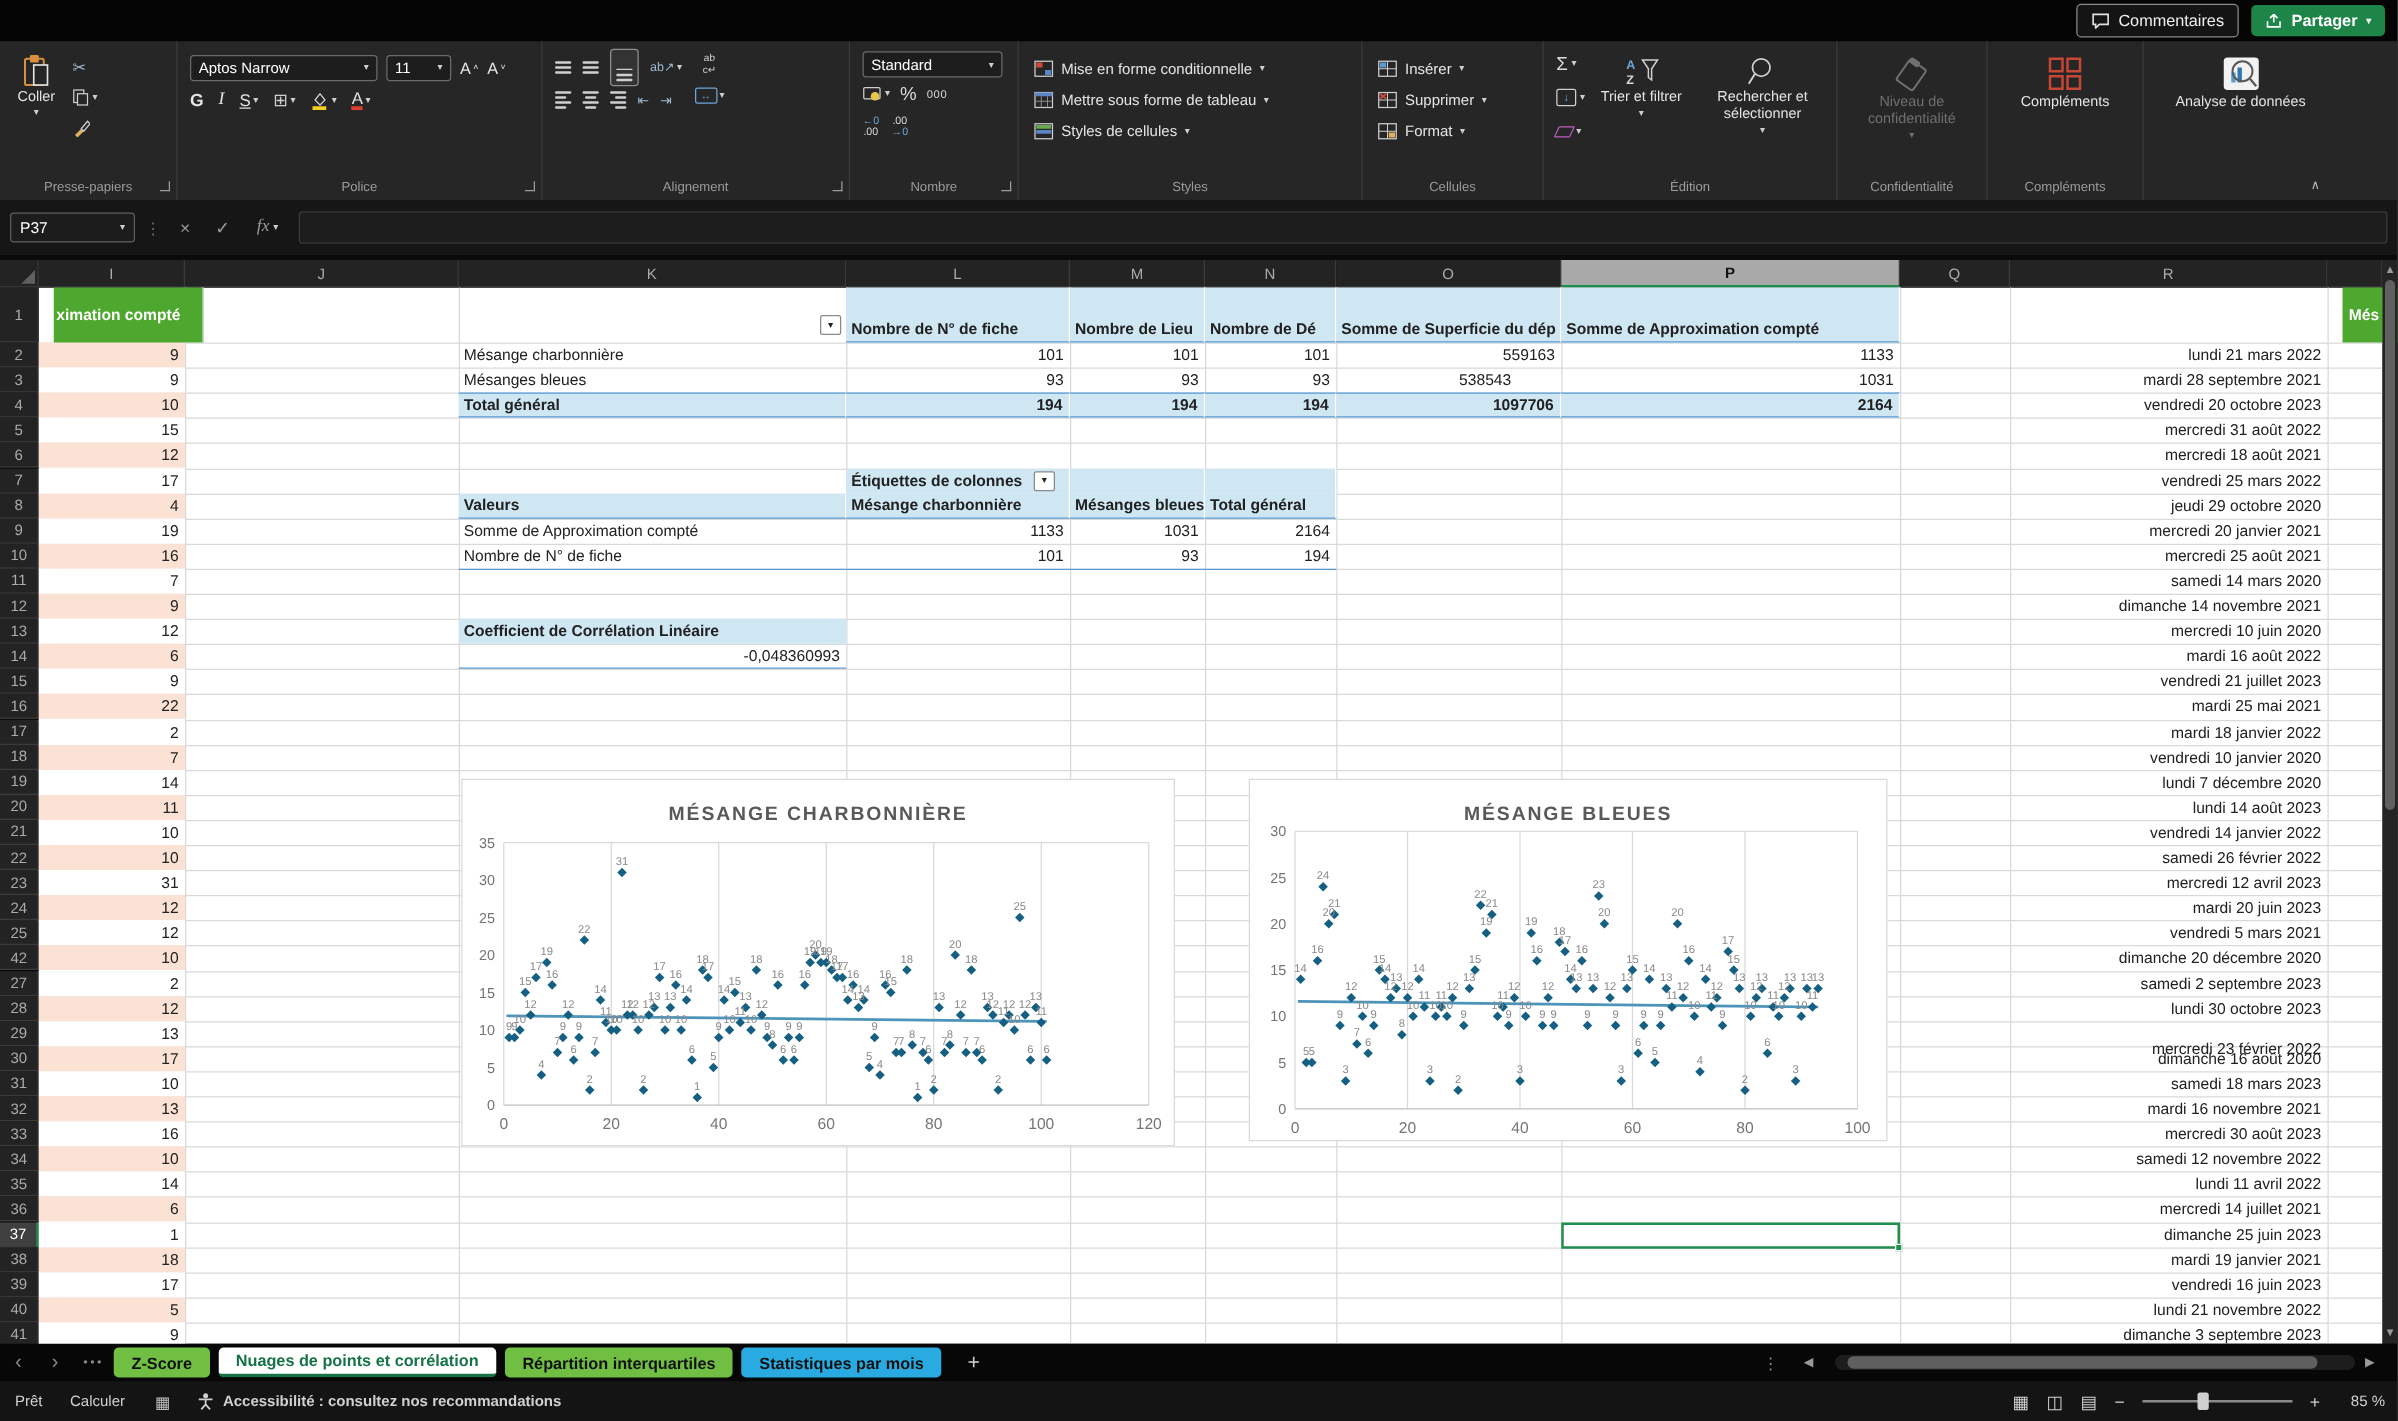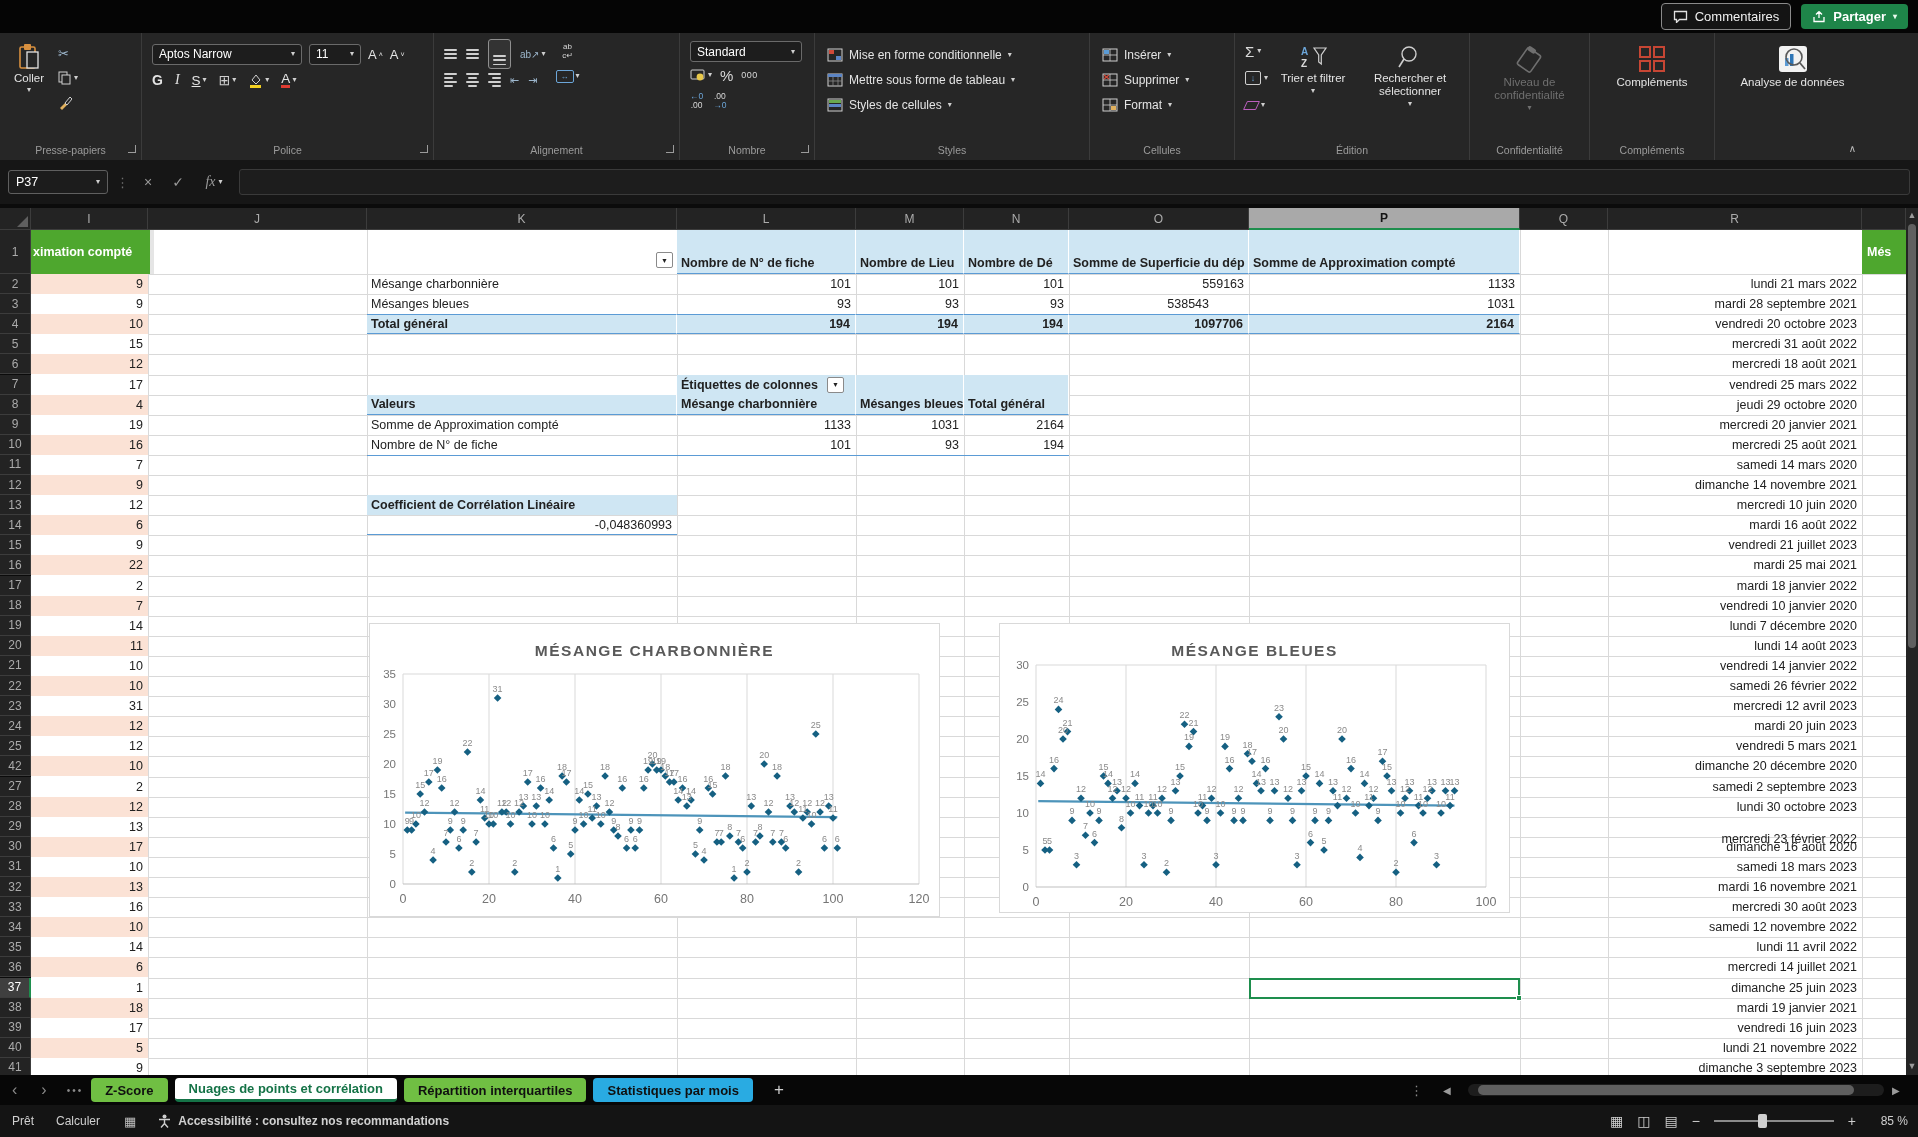--- a/index.html
+++ b/index.html
@@ -56,21 +56,21 @@
   .finput{flex:1;height:24px;margin-right:8px;border:1px solid #3a3a3a;border-radius:3px;background:#1d1d1d;}
   
   #sheet{position:absolute;left:0;top:0;width:1918px;height:1137px;}
   .hdrcell{position:absolute;background:#232323;color:#ababab;font-size:12px;display:flex;align-items:center;justify-content:center;border-right:1px solid #3c3c3c;border-bottom:1px solid #3c3c3c;box-sizing:border-box;}
   .hdrcell.selcol{background:#a9a9a9;color:#141414;font-weight:bold;border-bottom:2px solid #1e8e4d;}
   .hdrcell.selrow{background:#3f3f3f;color:#fff;border-right:2px solid #1e8e4d;}
   .gl{position:absolute;background:#d9d9d9;}
   .cell{position:absolute;font-size:12.5px;color:#212121;display:flex;align-items:center;box-sizing:border-box;overflow:hidden;white-space:nowrap;}
   .cell.num{justify-content:flex-end;padding-right:5px;}
   .cell.txt{padding-left:4px;}
-  .greenhdr{background:#4ea72e;color:#fff;font-weight:bold;font-size:12.5px;border-right:4px solid #e5e5e5;}
+  .greenhdr{background:#4ea72e;color:#fff;font-weight:bold;font-size:12.5px;border-right:1px solid #e5e5e5;margin-left:12px;}
   .filterbtn{position:absolute;width:17px;height:16px;background:#fff;border:1px solid #8a8a8a;border-radius:2px;display:flex;align-items:center;justify-content:center;font-size:7px;color:#222;box-sizing:border-box;}
   .selectionbox{position:absolute;border:2px solid #1e8e4d;box-sizing:border-box;}
   .fillhandle{position:absolute;width:6px;height:6px;background:#1e8e4d;border:1px solid #fff;box-sizing:border-box;}
   .corner-tri{position:absolute;width:0;height:0;border-left:11px solid transparent;border-bottom:11px solid #5f5f5f;}
   
   .vscroll{position:absolute;background:#242424;}
   .vthumb{position:absolute;background:#606060;border-radius:4px;}
   .scr-arrow{position:absolute;color:#9a9a9a;font-size:9px;text-align:center;width:12px;}
   
   .tabbar{position:absolute;left:0;top:1075px;width:1918px;height:30px;background:#070707;display:flex;align-items:center;z-index:5;}

